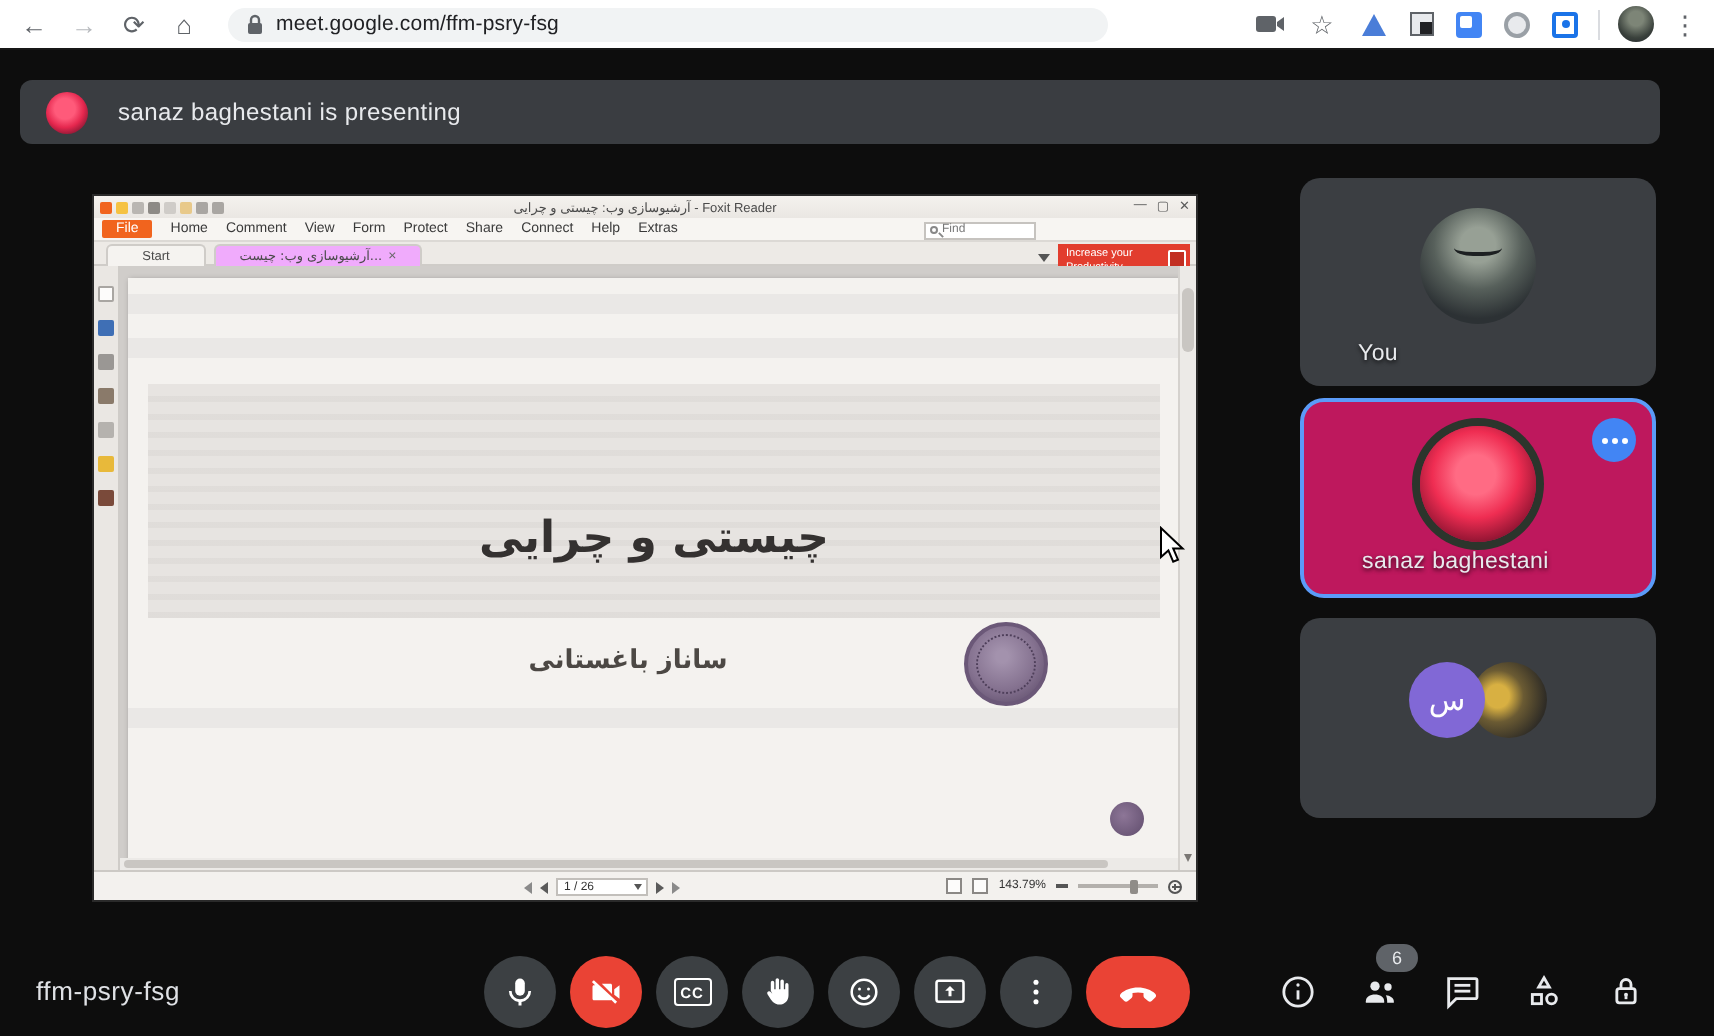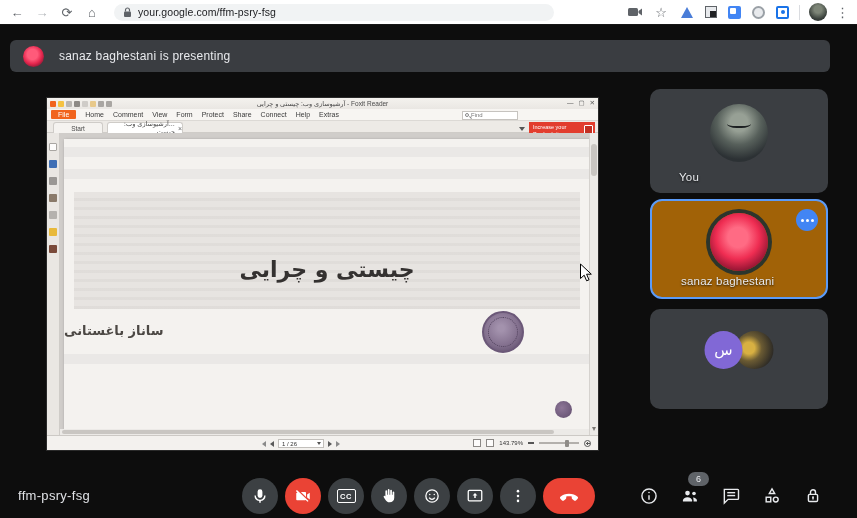--- a/index.html
+++ b/index.html
@@ -47,35 +47,35 @@
   .win-ctl{position:absolute;right:3px;top:1px;display:flex;gap:5px;font-size:6.5px;color:#5a5a5a;}
   .f-menubar{position:absolute;left:0;top:11px;width:100%;height:12px;background:#f7f5f2;border-bottom:1px solid #dcd9d5;display:flex;align-items:center;gap:9px;padding-left:4px;}
   .file-btn{background:#f1641e;color:#fff;font-size:7px;padding:1px 7px;border-radius:1px;}
   .f-menu{font-size:7px;color:#3a3a3a;}
   .findbox{position:absolute;right:80px;top:12.5px;width:56px;height:9px;background:#fff;border:1px solid #c6c3bf;display:flex;align-items:center;padding-left:2px;gap:2px;font-size:6px;color:#777;}
   .mag{width:4px;height:4px;border:1px solid #888;border-radius:50%;position:relative;}
   .mag:after{content:"";position:absolute;left:3px;top:3px;width:3px;height:1px;background:#888;transform:rotate(45deg);}
   .f-tabbar{position:absolute;left:0;top:23px;width:100%;height:12px;background:#edeae6;border-bottom:1px solid #cfccc8;}
   .f-tab{position:absolute;top:1px;height:11px;background:#f5f3f0;border:1px solid #cfccc8;border-bottom:none;border-radius:3px 3px 0 0;display:flex;align-items:center;justify-content:center;font-size:6.5px;color:#4a4a4a;gap:3px;}
   .tab-start{left:6px;width:50px;}
-  .tab-doc{left:60px;width:76px;background:#ffffff;}
+  .tab-doc{left:60px;width:104px;background:#f0abfc;}
   .tab-close{color:#666;font-size:7px;}
   .tab-drop{position:absolute;right:73px;top:29px;width:0;height:0;border-left:3px solid transparent;border-right:3px solid transparent;border-top:4px solid #555;}
   .promo{position:absolute;right:3px;top:24px;width:66px;height:16px;background:#e23d2e;color:#fff;padding:2px 13px 2px 4px;line-height:1.25;font-size:5.5px;}
   .promo-ic{position:absolute;right:2px;top:3px;width:9px;height:10px;border:1px solid #fff;border-radius:1px;background:#c22f22;}
 
   .f-doc{position:absolute;left:0;top:35px;right:0;bottom:15px;background:#d0cdca;}
   .f-left{position:absolute;left:0;top:0;bottom:0;width:13px;background:#eae7e3;border-right:1px solid #cfccc8;display:flex;flex-direction:column;align-items:center;padding-top:10px;gap:9px;}
   .f-left i{width:8px;height:8px;display:block;border-radius:1px;}
   .page{position:absolute;left:17px;top:6px;width:526px;height:291px;background:#f4f2ef;box-shadow:1px 1px 3px rgba(0,0,0,.35);overflow:hidden;}
   .page .tex{position:absolute;left:0;right:0;height:10px;background:rgba(120,115,110,.07);}
   .band{position:absolute;left:10px;right:10px;top:53px;height:117px;background:#e7e4e1;background-image:repeating-linear-gradient(0deg,rgba(90,85,80,.05) 0 3px,rgba(0,0,0,0) 3px 9px);}
   .slide-title1{position:absolute;left:0;right:0;top:58px;text-align:center;font-size:36px;font-weight:bold;color:#2e2b29;direction:rtl;}
   .slide-title2{position:absolute;left:0;right:0;top:118px;text-align:center;font-size:22px;font-weight:bold;color:#343130;direction:rtl;}
-  .slide-author{position:absolute;left:0;right:26px;top:184px;text-align:left;font-size:13px;font-weight:bold;color:#4c4844;direction:rtl;}
+  .slide-author{position:absolute;left:0;right:26px;top:184px;text-align:center;font-size:13px;font-weight:bold;color:#4c4844;direction:rtl;}
   .stamp{position:absolute;left:418px;top:172px;width:42px;height:42px;border-radius:50%;background:radial-gradient(circle at 45% 40%,#a392ad 10%,#84718f 55%,#5f4e6b 90%);border:2px solid #6b5878;}
   .stamp:after{content:"";position:absolute;inset:4px;border:1px dotted #4e3f5a;border-radius:50%;}
   .mini-circ{position:absolute;left:491px;top:262px;width:17px;height:17px;border-radius:50%;background:radial-gradient(circle at 40% 40%,#8d7697,#5f4c6c);}
 
   .vscroll{position:absolute;right:0;top:0;bottom:0;width:9px;background:#eceae7;border-left:1px solid #d5d2ce;}
   .vthumb{position:absolute;left:1px;right:1px;top:11px;height:32px;background:#c9c6c2;border-radius:3px;}
   .arr-up{position:absolute;left:2px;top:4px;width:0;height:0;border-left:2.5px solid transparent;border-right:2.5px solid transparent;border-bottom:4px solid #7a7membro774;border-bottom-color:#7a7774;}
   .arr-dn{position:absolute;left:2px;bottom:4px;width:0;height:0;border-left:2.5px solid transparent;border-right:2.5px solid transparent;border-top:4px solid #7a7774;}
   .hscroll{position:absolute;left:13px;right:9px;bottom:15px;height:6px;background:#eceae7;}
   .hthumb{position:absolute;left:2px;top:1px;height:4px;width:93%;background:#c9c6c2;border-radius:2px;}
@@ -97,21 +97,21 @@
   .zplus:before,.zplus:after{content:"";position:absolute;background:#555;}
   .zplus:before{left:1px;top:2.2px;width:3.5px;height:1px;}
   .zplus:after{left:2.2px;top:1px;width:1px;height:3.5px;}
 
   
   .cursor{position:absolute;left:579px;top:263px;z-index:50;}
 
   
   .tile{position:absolute;left:650px;width:178px;background:#3b3e42;border-radius:10px;}
   .tile-you{top:89px;height:104px;}
-  .tile-speaker{top:199px;height:100px;border:2px solid #5b9bf8;border-radius:12px;background:#a16207;}
+  .tile-speaker{top:199px;height:100px;border:2px solid #5b9bf8;border-radius:12px;background:#be185d;}
   .tile-others{top:309px;height:100px;}
   .tile-av{position:absolute;left:50%;transform:translateX(-50%);border-radius:50%;}
   .av-you{top:15px;width:58px;height:58px;background:radial-gradient(circle at 50% 32%,#97a095 18%,#57605b 45%,#2c3134 75%);}
   .av-you:after{content:"";position:absolute;left:17px;top:14px;width:24px;height:8px;border-bottom:2px solid #1d2022;border-radius:40%;}
   .av-flower{top:12px;width:58px;height:58px;background:radial-gradient(circle at 48% 42%,#ff6b84 0 22%,#ef2d52 48%,#9c1736 72%,#33231f 88%);box-shadow:0 0 0 4px #2c352c;}
   .tile-label{position:absolute;left:13px;bottom:10px;color:#e8eaed;font-size:11.5px;text-shadow:0 1px 2px rgba(0,0,0,.8);letter-spacing:.2px;margin-left:16px;}
   .badge-more{position:absolute;right:8px;top:8px;width:22px;height:22px;border-radius:50%;background:#4285f4;display:flex;align-items:center;justify-content:center;gap:2px;}
   .badge-more i{width:3px;height:3px;border-radius:50%;background:#fff;display:block;}
   .others-avs{position:absolute;left:50%;top:22px;transform:translateX(-50%);display:flex;}
   .av-init{width:38px;height:38px;border-radius:50%;background:#8168d6;color:#fff;display:flex;align-items:center;justify-content:center;font-size:15px;z-index:2;}
@@ -138,21 +138,21 @@
   <span class="nav-ic dis">→</span>
   <span class="nav-ic">⟳</span>
   <span class="nav-ic">⌂</span>
   <div class="addr">
     <span class="lock">
       <svg width="9" height="11" viewBox="0 0 9 11">
           <rect x="1" y="4.5" width="7" height="5.5" rx="1" fill="#5f6368"></rect>
           <path d="M2.5 4.5V3a2 2 0 0 1 4 0v1.5" fill="none" stroke="#5f6368" stroke-width="1.2"></path>
         </svg>
     </span>
-    <span class="url">your.google.com/ffm-psry-fsg</span>
+    <span class="url">meet.google.com/ffm-psry-fsg</span>
   </div>
   <div class="bar-right">
     <span class="ext">
       <svg width="15" height="10" viewBox="0 0 15 10">
           <rect x="0" y="1" width="10" height="8" rx="1.5" fill="#5f6368"></rect>
           <path d="M10.5 4 14 1.5v7L10.5 6z" fill="#5f6368"></path>
         </svg>
     </span>
     <span class="nav-ic" style="margin:0;">☆</span>
     <span class="ext">

